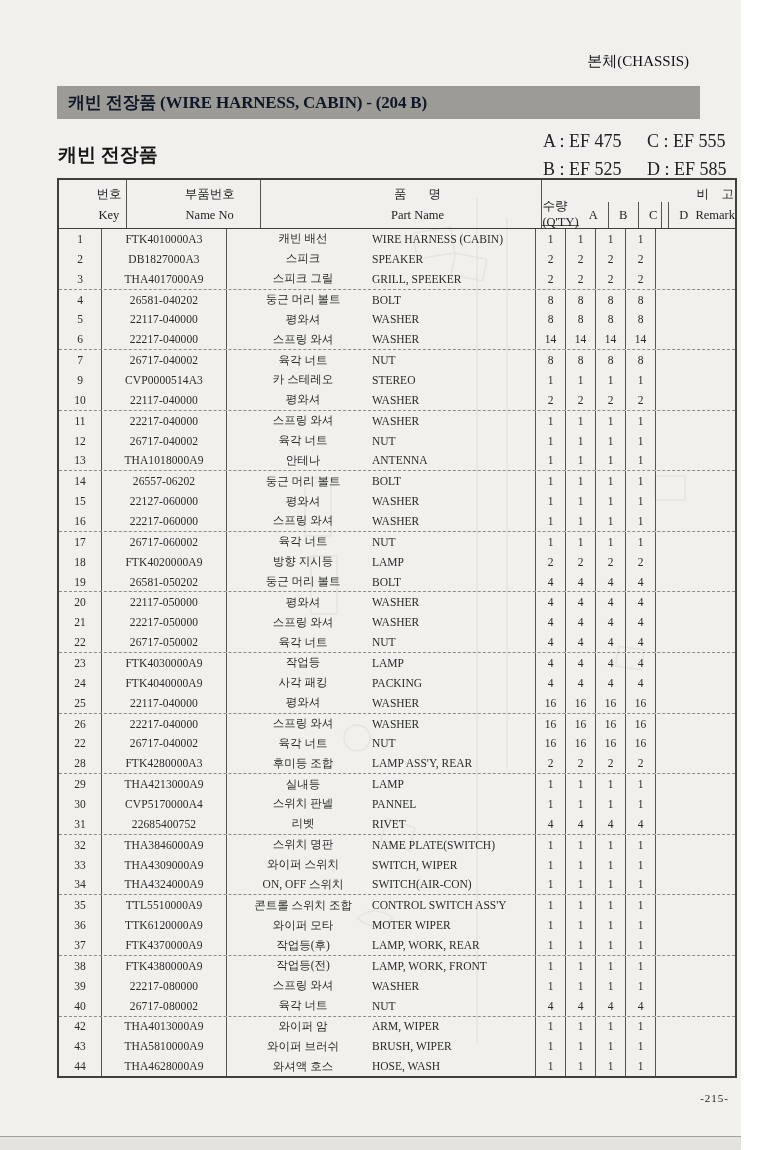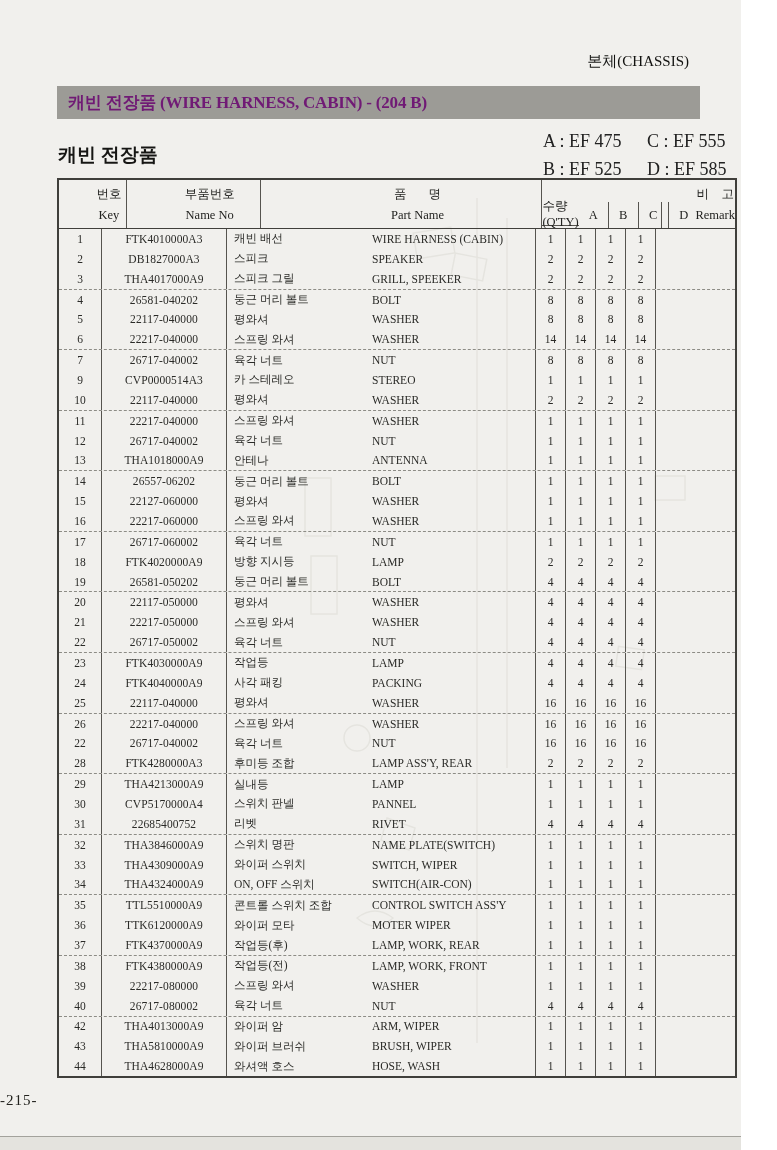--- a/index.html
+++ b/index.html
@@ -8,21 +8,21 @@
     background:#f1f0ed;
     background-image:radial-gradient(#eae9e6 0.6px, transparent 0.6px);
     background-size:6px 6px;
     font-family:Liberation Serif, serif;
     color:#222220;
   }
   .corner-label{position:absolute;top:52px;right:52px;font-size:15px;font-weight:500;color:#121210;}
   .title-bar{
     position:absolute;left:57px;top:86px;width:643px;height:33px;background:#9c9b96;
     display:flex;align-items:center;box-sizing:border-box;padding-left:11px;
-    font-size:17px;font-weight:700;color:#701a75;letter-spacing:-0.2px;
+    font-size:17px;font-weight:700;color:#0f172a;letter-spacing:-0.2px;
   }
   .subtitle{position:absolute;left:58px;top:142px;font-size:19px;font-weight:700;color:#161614;}
   .model-codes{
     position:absolute;left:543px;top:131px;display:grid;
     grid-template-columns:104px auto;row-gap:7px;font-size:18px;color:#222;white-space:pre;
   }
   
   .ghost{position:absolute;left:57px;top:178px;width:680px;height:900px;opacity:.55;pointer-events:none;}
   
   .parts-table{
@@ -40,25 +40,25 @@
   .h-qty .qty-cols{flex:1;display:flex;}
   .h-qty .qty-cols .qcol{width:30px;display:flex;align-items:center;justify-content:center;border-right:1px solid #56544f;box-sizing:border-box;}
   .h-qty .qty-cols .qcol:last-child{border-right:none;}
   .tbody{flex:1;display:flex;flex-direction:column;}
   .trow{display:flex;flex:1;min-height:0;font-size:11.5px;color:#2a2a27;box-sizing:border-box;}
   .trow.group-end{border-bottom:1px dashed #8d8c86;}
   .trow > div{border-right:1px solid #56544f;box-sizing:border-box;display:flex;align-items:center;}
   .c-key{width:43px;justify-content:center;}
   .c-pn{width:125px;justify-content:center;letter-spacing:0.1px;}
   .c-name{width:309px;padding-left:7px;}
-  .c-name .kr{width:138px;overflow:hidden;white-space:nowrap;}
+  .c-name .kr{width:138px;overflow:hidden;white-space:nowrap;text-align:center;}
   .c-name .en{flex:1;white-space:nowrap;}
   .c-qty{width:30px;justify-content:center;}
   .c-rem{flex:1;border-right:none !important;}
-  .page-number{position:absolute;left:0;right:4px;top:1092px;text-align:left;font-size:15px;letter-spacing:1px;color:#23231f;}
+  .page-number{position:absolute;left:0;right:12px;top:1092px;text-align:right;font-size:11px;letter-spacing:1px;color:#23231f;}
   .bottom-line{position:absolute;left:0;right:0;top:1136px;height:1px;background:#a3a29c;}
   .bottom-strip{position:absolute;left:0;right:0;top:1137px;bottom:0;background:#e4e3de;}
 </style>
 </head>
 <body>
 
 <div class="page">
 
   <div class="corner-label">본체(CHASSIS)</div>
 

